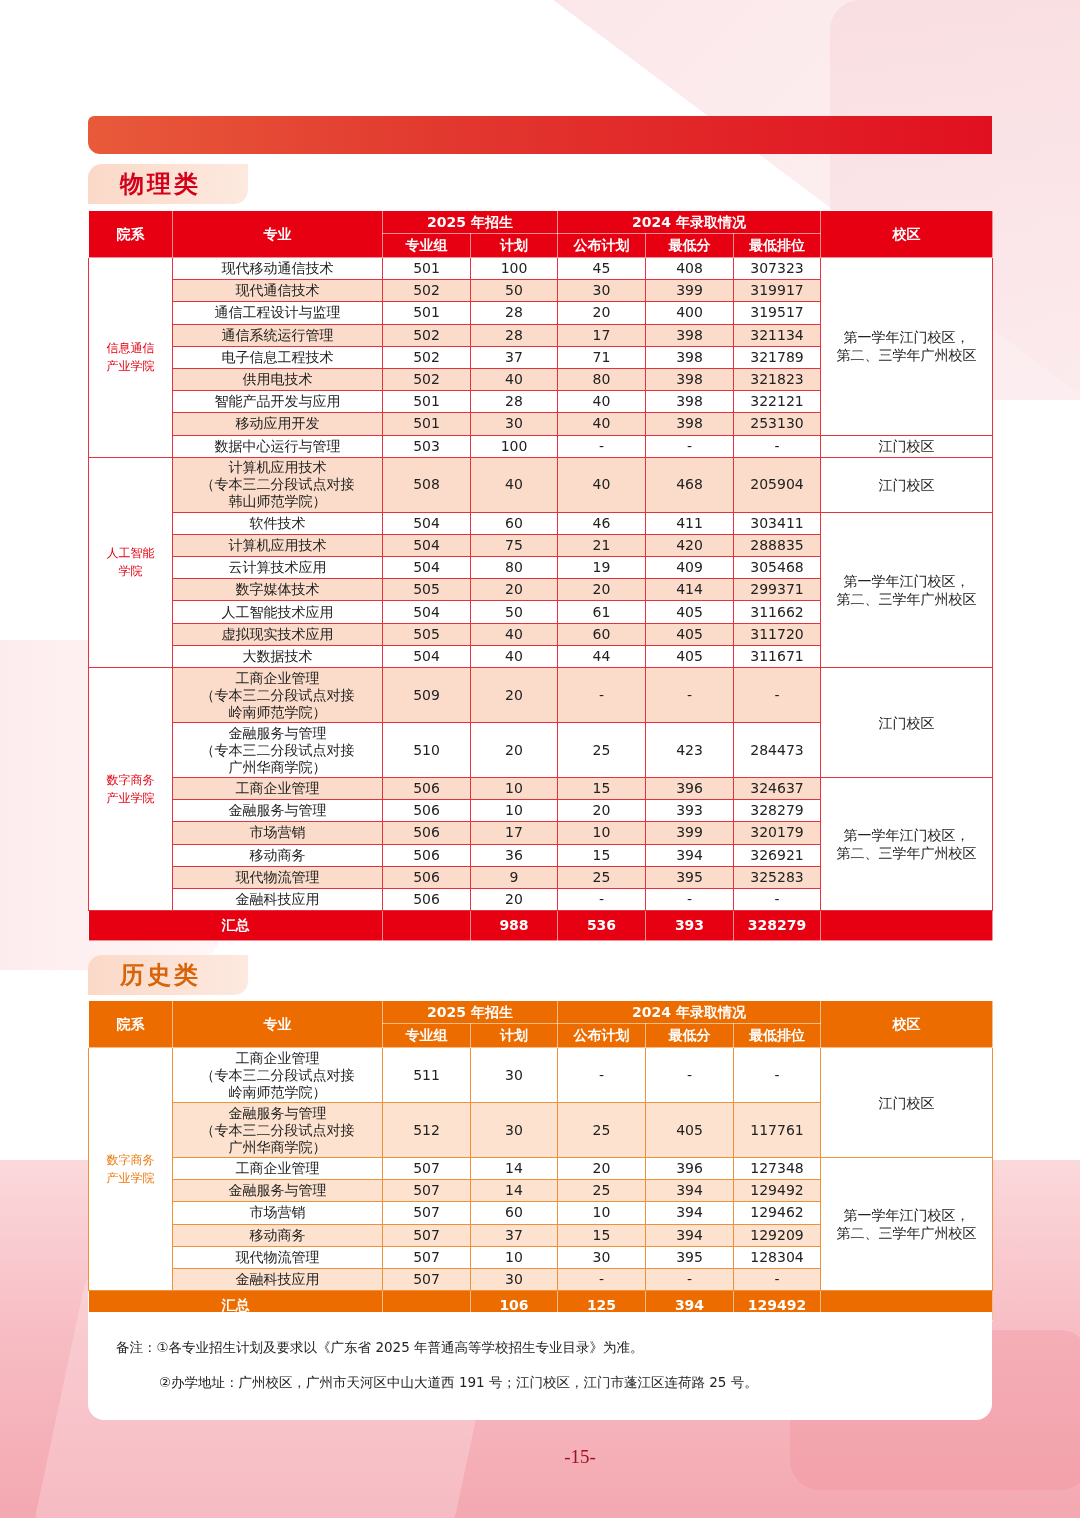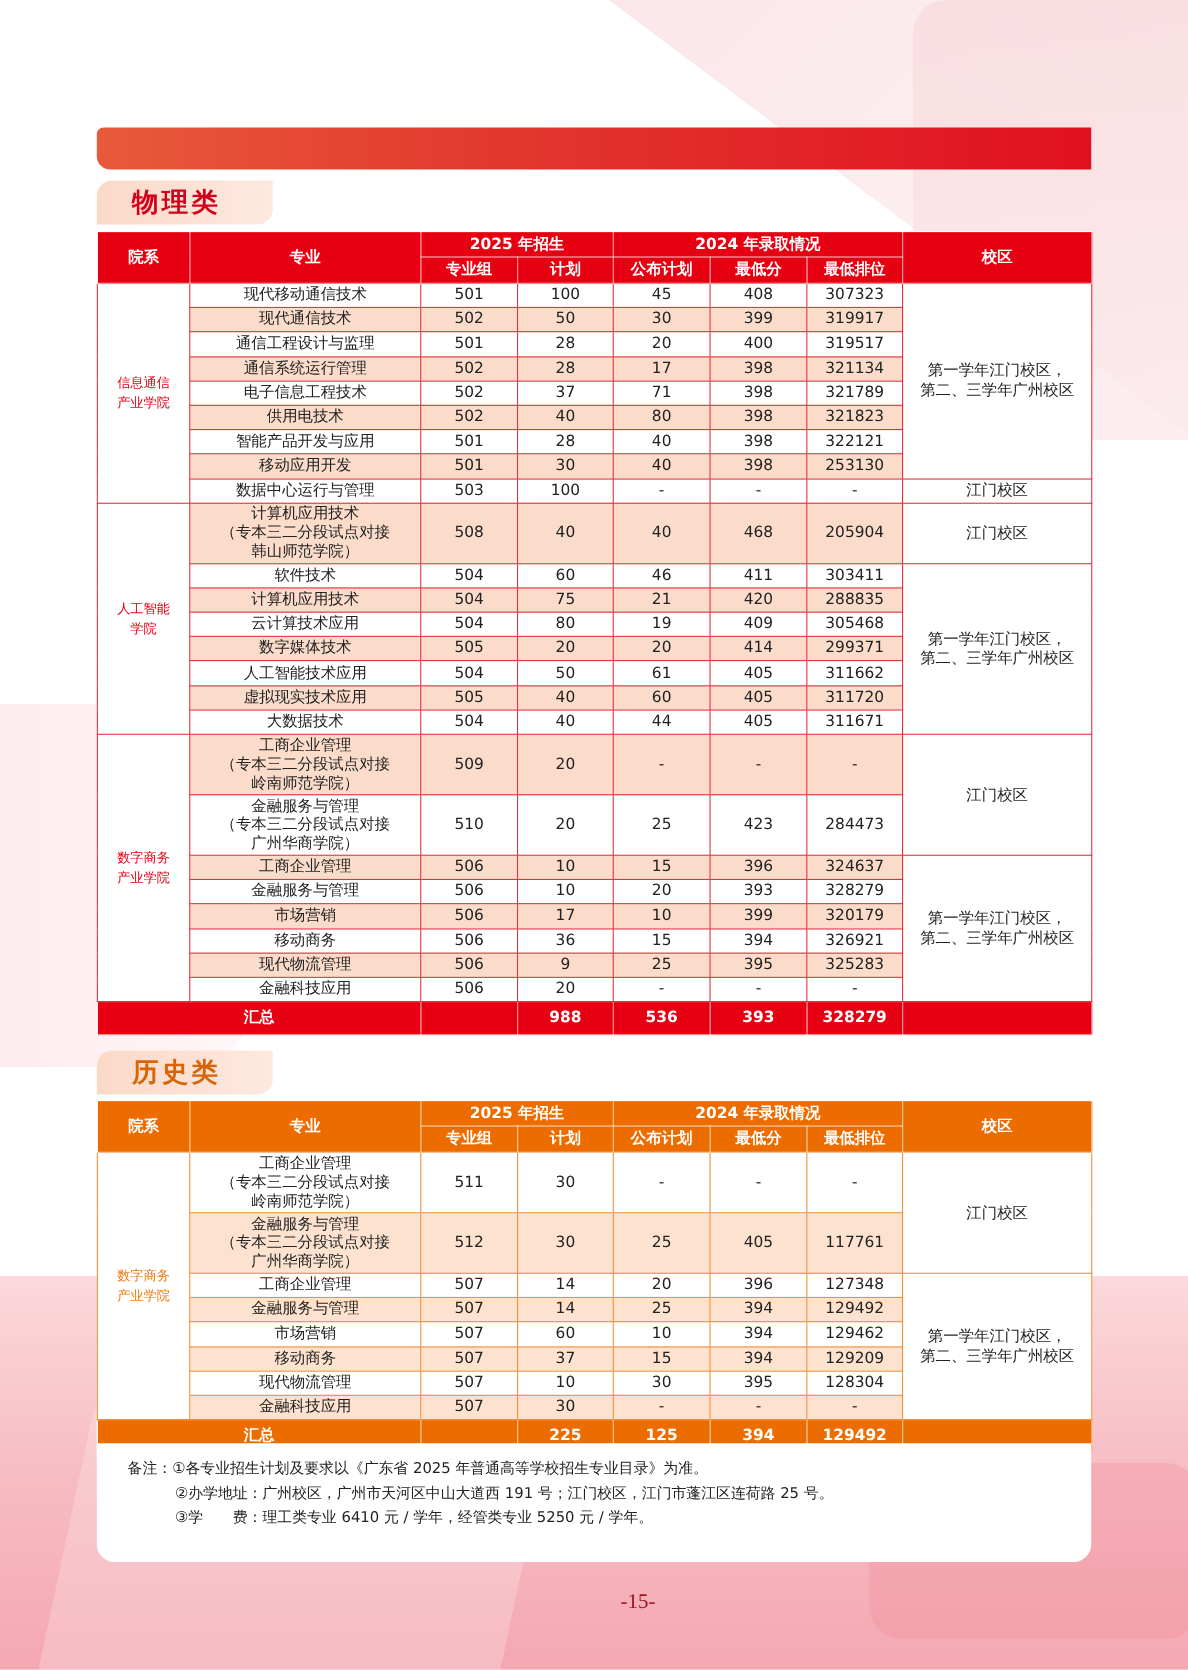--- a/index.html
+++ b/index.html
@@ -101,21 +101,21 @@
   .rsum { height: 30px; }
 
   
   .notes-box {
     position: absolute; left: 88px; top: 1312px; width: 904px; height: 108px;
     background: #fff; border-radius: 0 0 16px 16px;
   }
   .notes {
     position: absolute; left: 116px; top: 1324px; font-size: 13.5px; color: #222; line-height: 22.5px;
   }
-  .note-line { white-space: pre; }
+  .note-line { white-space: pre; margin-top: 12px; }
   .note-indent { padding-left: 43px; }
   .page-num {
     position: absolute; left: 0; width: 1080px; top: 1446px; text-align: center;
     font-family: "Liberation Serif", "DejaVu Serif", serif; font-size: 19px; color: #a01020; margin-left: 40px;
   }
 </style>
 </head>
 <body>
 
 <div class="bg-layer">
@@ -582,30 +582,29 @@
           </td>
           <td class="c">507</td>
           <td class="c">30</td>
           <td class="c">-</td>
           <td class="c">-</td>
           <td class="c">-</td>
         </tr>
         <tr class="sum rsum">
           <td colspan="2">汇总</td>
           <td></td>
-          <td>225</td>
+          <td>106</td>
           <td>125</td>
           <td>394</td>
           <td>129492</td>
           <td></td>
         </tr>
       </tbody>
   </table>
 
   <div class="notes-box"></div>
   <div class="notes">
     <div class="note-line"><span>备注：</span><span>①各专业招生计划及要求以《广东省 2025 年普通高等学校招生专业目录》为准。</span></div>
     <div class="note-line note-indent">②办学地址：广州校区，广州市天河区中山大道西 191 号；江门校区，江门市蓬江区连荷路 25 号。</div>
-    <div class="note-line note-indent">③学　　费：理工类专业 6410 元 / 学年，经管类专业 5250 元 / 学年。</div>
   </div>
 
   <div class="page-num">-15-</div>
 </div>
 
 </body></html>

